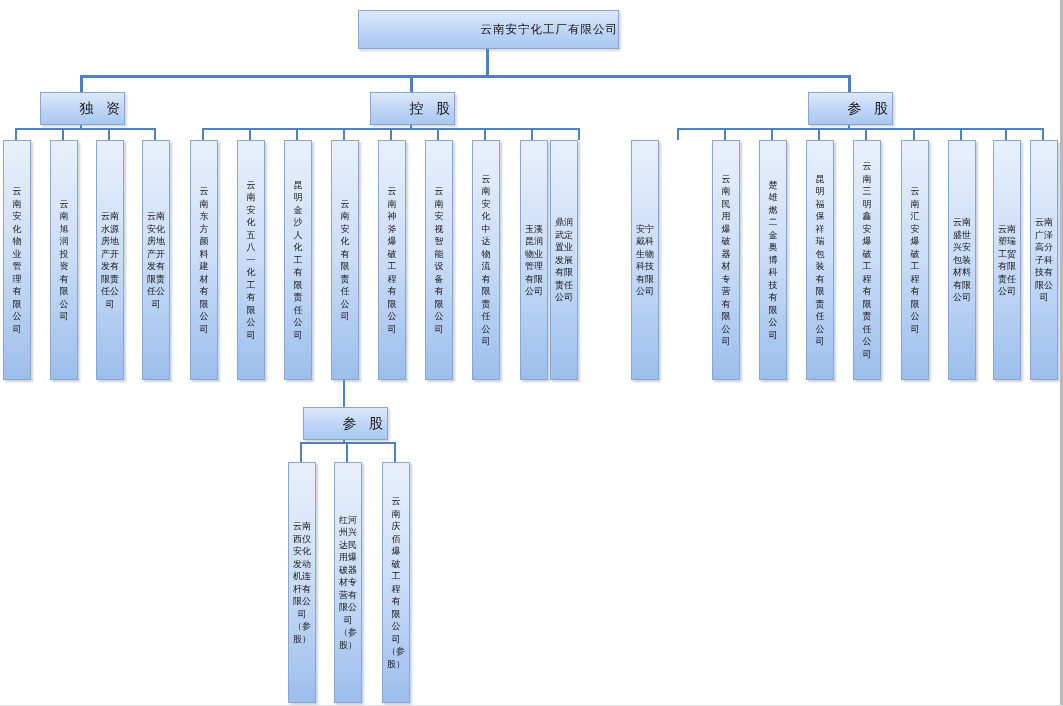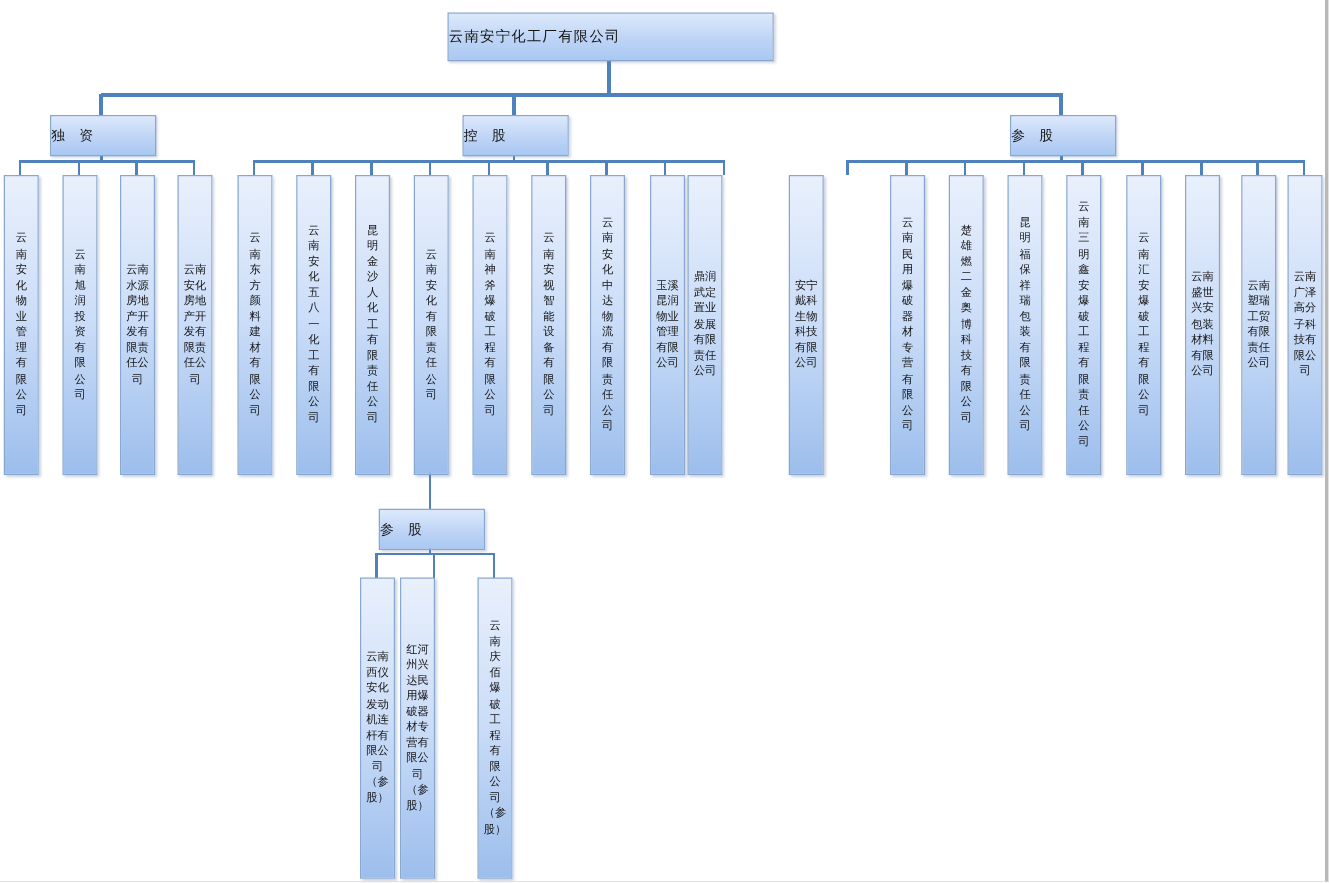--- a/index.html
+++ b/index.html
@@ -7,22 +7,22 @@
   #stage{position:relative;width:1063px;height:706px;background:#ffffff;overflow:hidden;}
   #connector-svg{position:absolute;left:0;top:0;width:1063px;height:706px;}
   .node{position:absolute;width:26px;height:238px;
         background:linear-gradient(180deg,#e9f0fc 0%,#cbddf8 48%,#9cbeec 100%);
         border:1px solid #89a7ce;box-shadow:1.5px 1.5px 2px rgba(110,130,160,.35);
         display:flex;align-items:center;justify-content:center;}
   .vt{white-space:pre-line;text-align:center;font-size:9px;line-height:12.5px;color:#141414;}
   .blabel,.rootbox{position:absolute;
         background:linear-gradient(180deg,#dce9fb 0%,#bed4f6 55%,#a9c8f2 100%);
         border:1px solid #89a7ce;box-shadow:1.5px 1.5px 2px rgba(110,130,160,.3);
-        display:flex;align-items:center;justify-content:flex-start;color:#141414;}
-  .blabel{width:83px;height:31px;font-size:11px;letter-spacing:4px;}
+        display:flex;align-items:center;justify-content:flex-end;color:#141414;}
+  .blabel{width:83px;height:31px;font-size:14px;letter-spacing:4px;}
   .rootbox{left:358px;top:10px;width:259px;height:37px;font-size:11.5px;letter-spacing:1px;}
   .edge-right{position:absolute;right:0;top:0;width:3px;height:706px;background:#b9b9b9;}
   .edge-bottom{position:absolute;left:0;bottom:0;width:1063px;height:1px;background:#dcdcdc;}
 </style>
 </head>
 <body>
 
 <div id="stage">
 
   <svg id="connector-svg" viewBox="0 0 1063 706" shape-rendering="crispEdges">
@@ -334,21 +334,21 @@
 西仪
 安化
 发动
 机连
 杆有
 限公
 司
 （参
 股）</span>
     </div>
-  <div class="node" style="left:320px;top:462px;height:239px">
+  <div class="node" style="left:334px;top:462px;height:239px">
       <span class="vt">红河
 州兴
 达民
 用爆
 破器
 材专
 营有
 限公
 司
 （参

